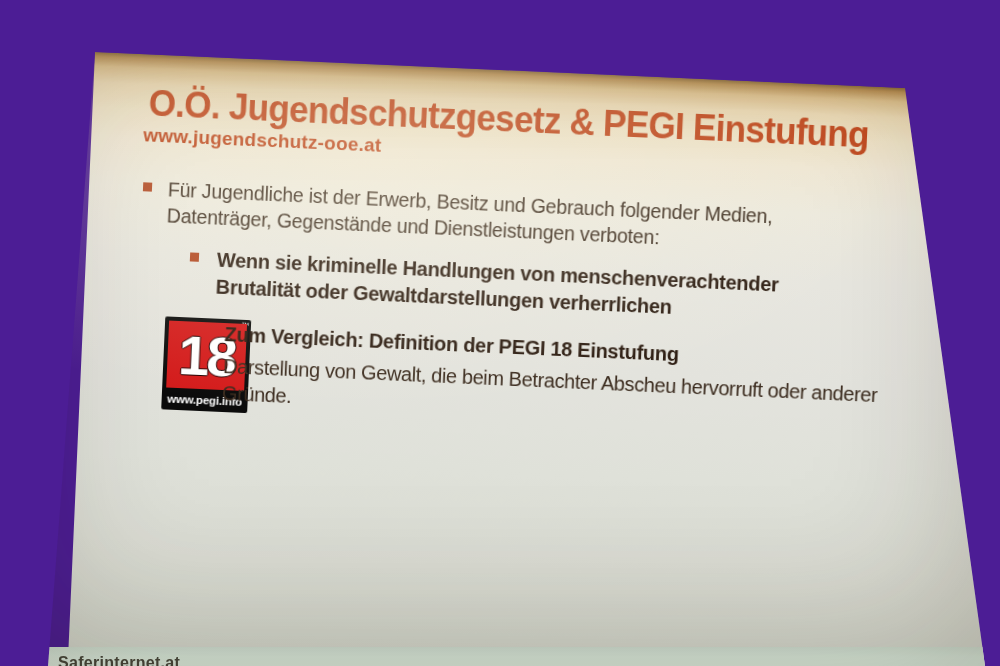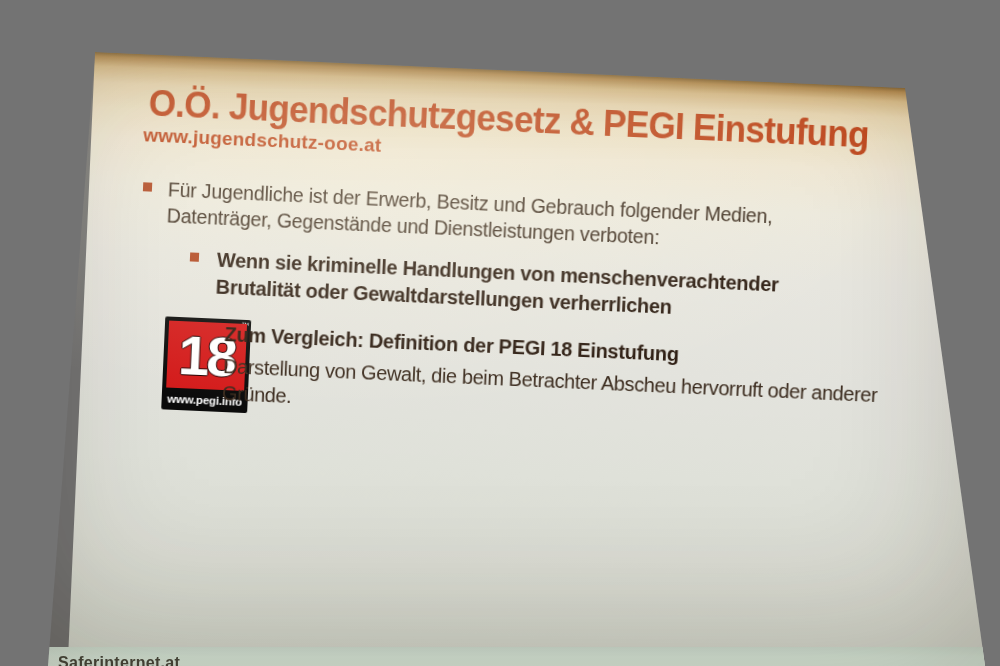--- a/index.html
+++ b/index.html
@@ -1,20 +1,20 @@
 <!DOCTYPE html>
 <html><head>
 <meta charset="utf-8">
 <style>
   html,body{margin:0;padding:0;}
   body{
     width:1000px;height:666px;background:#000;overflow:hidden;position:relative;
     font-family:"Liberation Sans", sans-serif;
   }
-  .photo{position:absolute;inset:0;background:#737373;}
+  .photo{position:absolute;inset:0;background:#4c1d95;}
 
   
   .screen{
     position:absolute;inset:0;
     clip-path:polygon(95px 52px, 905px 88px, 985px 666px, 48px 666px);
   }
 
   
   .slide{
     position:absolute;left:95px;top:52px;width:1000px;height:700px;

